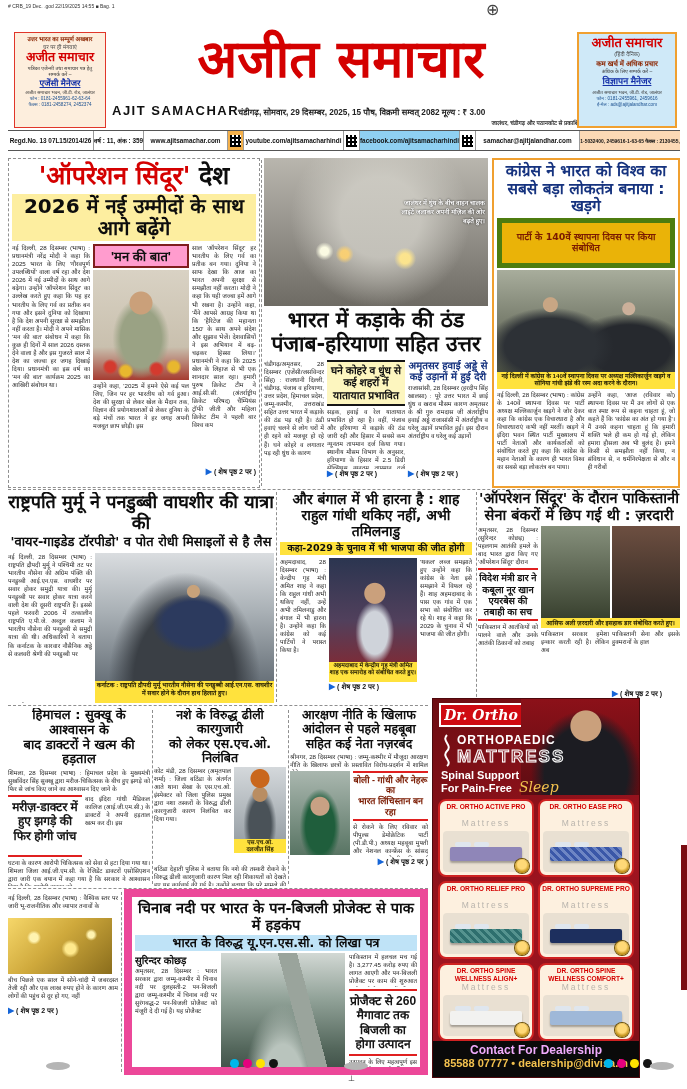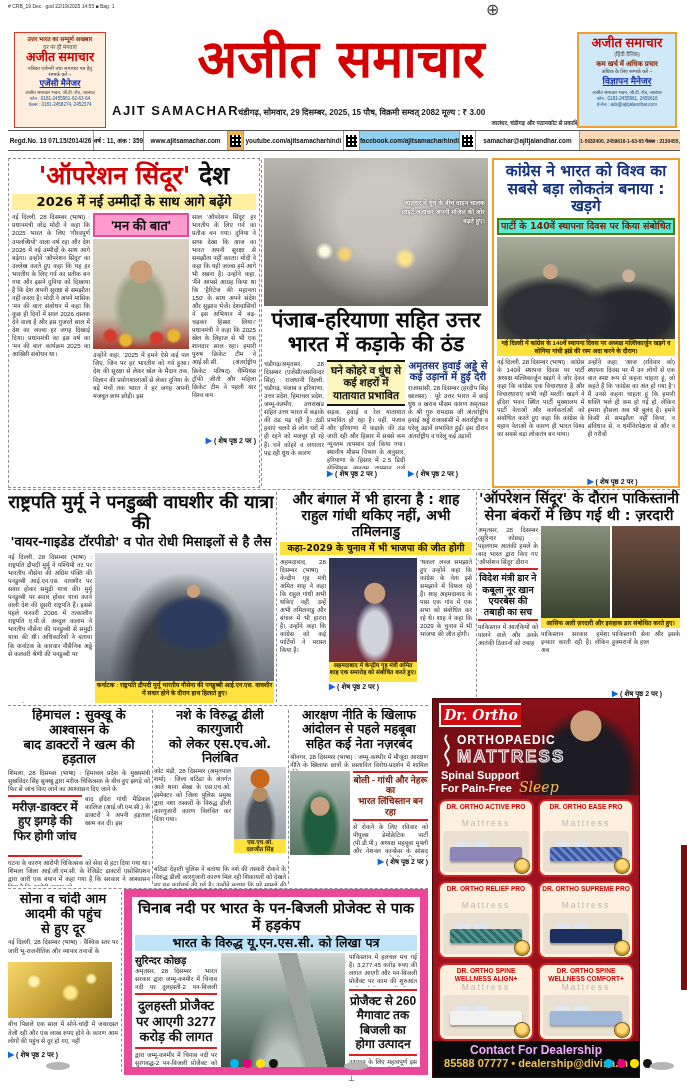--- a/index.html
+++ b/index.html
@@ -131,61 +131,61 @@
         <div class="qr" style="width:12px;height:12px;"></div>
       </div>
     <div class="cell" style="width:104px;">samachar@ajitjalandhar.com</div>
     <div class="cell" style="flex:1;background:#fbd9b5;font-size:4.9px;border-right:none;">फोन : 0181-5032400, 2459616-1-63-65 फैक्स : 2130455, 5011025</div>
   </div>
 
   <div class="story abs" style="left:8px;top:158px;width:252px;height:330px;border:1px dashed #8f8f8f;box-sizing:border-box;padding:3px;">
     <div class="hd" style="font-size:25px;">
       <span style="color:#d40000;">'ऑपरेशन सिंदूर'</span><span> देश</span>
     </div>
-    <div class="hd" style="font-size:13px;background:#fdeea0;margin-top:3px;padding:1px 0;">2026 में नई उम्मीदों के साथ आगे बढ़ेंगे</div>
+    <div class="hd" style="font-size:20px;background:#fdeea0;margin-top:3px;padding:1px 0;">2026 में नई उम्मीदों के साथ आगे बढ़ेंगे</div>
     <div style="display:flex;gap:3px;margin-top:3px;height:232px;overflow:hidden;">
       <div class="bt" style="width:78px;flex:none;">नई दिल्ली, 28 दिसम्बर (भाषा) : प्रधानमंत्री नरेंद्र मोदी ने कहा कि 2025 भारत के लिए 'गौरवपूर्ण उपलब्धियों' वाला वर्ष रहा और देश 2026 में नई उम्मीदों के साथ आगे बढ़ेगा। उन्होंने 'ऑपरेशन सिंदूर' का उल्लेख करते हुए कहा कि यह हर भारतीय के लिए गर्व का प्रतीक बन गया और इसने दुनिया को दिखाया है कि देश अपनी सुरक्षा से समझौता नहीं करता है। मोदी ने अपने मासिक 'मन की बात' संबोधन में कहा कि कुछ ही दिनों में साल 2026 दस्तक देने वाला है और इस गुजरते साल में देश का जज्बा हर जगह दिखाई दिया। प्रधानमंत्री का इस वर्ष का 'मन की बात' कार्यक्रम 2025 का आखिरी संबोधन था।</div>
       <div style="width:96px;flex:none;display:flex;flex-direction:column;">
-        <div style="border:2px solid #ec4899;background:#ff9cce;font-weight:bold;font-size:13px;text-align:center;padding:1px 0;">'मन की बात'</div>
+        <div style="border:2px solid #7f1d1d;background:#ff9cce;font-weight:bold;font-size:13px;text-align:center;padding:1px 0;">'मन की बात'</div>
         <div class="ph ph-modi" style="width:96px;height:110px;margin-top:2px;"></div>
         <div class="bt" style="flex:1;margin-top:2px;">उन्होंने कहा, '2025 में हमने ऐसे कई पल जिए, जिन पर हर भारतीय को गर्व हुआ। देश की सुरक्षा से लेकर खेल के मैदान तक, विज्ञान की प्रयोगशालाओं से लेकर दुनिया के बड़े मंचों तक भारत ने हर जगह अपनी मजबूत छाप छोड़ी। इस</div>
       </div>
       <div style="flex:1;display:flex;flex-direction:column;">
         <div class="bt" style="flex:1;">साल 'ऑपरेशन सिंदूर' हर भारतीय के लिए गर्व का प्रतीक बन गया। दुनिया ने साफ देखा कि आज का भारत अपनी सुरक्षा से समझौता नहीं करता। मोदी ने कहा कि यही जज्बा हमें आगे भी रखना है। उन्होंने कहा, 'मैंने आपसे आग्रह किया था कि 'हैरिटेज की महानता 150' के साथ अपने संदेश और सुझाव भेजें। देशवासियों ने इस अभियान में बढ़-चढ़कर हिस्सा लिया।' प्रधानमंत्री ने कहा कि 2025 खेल के लिहाज से भी एक शानदार साल रहा। हमारी पुरुष क्रिकेट टीम ने आई.सी.सी. (अंतर्राष्ट्रीय क्रिकेट परिषद) चैम्पियंस ट्रॉफी जीती और महिला क्रिकेट टीम ने पहली बार विश्व कप</div>
         <div class="cont" style="text-align:right;"><span class="arr">▶</span> <span>( शेष पृष्ठ 2 पर )</span></div>
       </div>
     </div>
   </div>
 
   <div class="story abs" style="left:264px;top:158px;width:224px;height:330px;">
     <div class="ph ph-fog" style="width:224px;height:148px;">
       <div class="abs" style="right:3px;top:40px;width:86px;font-size:6.4px;font-weight:bold;color:#fff;text-align:right;text-shadow:0 0 2px #000;">जालंधर में धुंध के बीच वाहन चालक लाइटें जलाकर अपनी मंज़िल की ओर बढ़ते हुए।</div>
     </div>
     <div class="hd" style="font-size:21px;margin-top:3px;">
+      <div>भारत में कड़ाके की ठंड</div>
       <div>पंजाब-हरियाणा सहित उत्तर</div>
-      <div>भारत में कड़ाके की ठंड</div>
     </div>
     <div style="display:flex;gap:3px;margin-top:3px;height:118px;overflow:hidden;">
       <div class="bt" style="width:60px;flex:none;">चंडीगढ़/अमृतसर, 28 दिसम्बर (एजेंसी/जसविन्दर सिंह) : राजधानी दिल्ली, चंडीगढ़, पंजाब व हरियाणा, उत्तर प्रदेश, हिमाचल प्रदेश, जम्मू-कश्मीर, उत्तराखंड सहित उत्तर भारत में कड़ाके की ठंड पड़ रही है। ठंडी हवाएं चलने से लोग घरों में ही रहने को मजबूर हो रहे हैं। घने कोहरे व लगातार पड़ रही धुंध के कारण</div>
       <div style="width:78px;flex:none;display:flex;flex-direction:column;">
         <div class="inset-blk" style="font-size:10.5px;padding:2px 1px;">घने कोहरे व धुंध से कई शहरों में यातायात प्रभावित</div>
         <div class="bt" style="flex:1;margin-top:2px;">सड़क, हवाई व रेल यातायात प्रभावित हो रहा है। वहीं, पंजाब और हरियाणा में कड़ाके की ठंड जारी रही और हिसार में सबसे कम न्यूनतम तापमान दर्ज किया गया। स्थानीय मौसम विभाग के अनुसार, हरियाणा के हिसार में 2.5 डिग्री सेल्सियस न्यूनतम तापमान दर्ज किया गया।</div>
         <div class="cont"><span class="arr">▶</span> <span>( शेष पृष्ठ 2 पर )</span></div>
       </div>
       <div style="flex:1;display:flex;flex-direction:column;">
         <div class="hd" style="font-size:10px;color:#16337f;">अमृतसर हवाई अड्डे से कई उड़ानों में हुई देरी</div>
         <div class="bt" style="flex:1;margin-top:1px;">राजासांसी, 28 दिसम्बर (हरदीप सिंह खालसा) : पूरे उत्तर भारत में छाई धुंध व खराब मौसम कारण अमृतसर के श्री गुरु रामदास जी अंतर्राष्ट्रीय हवाई अड्डे राजासांसी में अंतर्राष्ट्रीय व घरेलू उड़ानें प्रभावित हुईं। इस दौरान अंतर्राष्ट्रीय व घरेलू कई उड़ानों</div>
         <div class="cont"><span class="arr">▶</span> <span>( शेष पृष्ठ 2 पर )</span></div>
       </div>
     </div>
   </div>
 
   <div class="story abs" style="left:492px;top:158px;width:188px;height:330px;border:2px solid #f0a030;box-sizing:border-box;padding:3px;">
     <div class="hd" style="font-size:15.5px;color:#16337f;">कांग्रेस ने भारत को विश्व का सबसे बड़ा लोकतंत्र बनाया : खड़गे</div>
-    <div class="hd" style="font-size:9.5px;background:#5eead4;color:#7a1a00;margin-top:2px;padding:1px 0;border:2px solid #4d7c0f;">पार्टी के 140वें स्थापना दिवस पर किया संबोधित</div>
+    <div class="hd" style="font-size:9.5px;background:#eab308;color:#7a1a00;margin-top:2px;padding:9px 0;border:5px solid #4d7c0f;">पार्टी के 140वें स्थापना दिवस पर किया संबोधित</div>
     <div class="ph ph-congress" style="width:100%;height:102px;margin-top:2px;"></div>
     <div class="cap" style="font-size:6.2px;height:17px;line-height:1.25;">नई दिल्ली में कांग्रेस के 140वें स्थापना दिवस पर अध्यक्ष मल्लिकार्जुन खड़गे व सोनिया गांधी झंडे की रस्म अदा करने के दौरान।</div>
     <div style="display:flex;gap:3px;margin-top:2px;height:128px;overflow:hidden;">
       <div class="bt" style="flex:1;">नई दिल्ली, 28 दिसम्बर (भाषा) : कांग्रेस के 140वें स्थापना दिवस पर पार्टी अध्यक्ष मल्लिकार्जुन खड़गे ने जोर देकर कहा कि कांग्रेस एक विचारधारा है और विचारधाराएं कभी नहीं मरतीं। खड़गे ने इंदिरा भवन स्थित पार्टी मुख्यालय में पार्टी नेताओं और कार्यकर्ताओं को संबोधित करते हुए कहा कि कांग्रेस के महान नेताओं के कारण ही भारत विश्व का सबसे बड़ा लोकतंत्र बन पाया।</div>
       <div style="flex:1;display:flex;flex-direction:column;">
         <div class="bt" style="flex:1;">उन्होंने कहा, 'आज (रविवार को) स्थापना दिवस पर मैं उन लोगों से एक बात स्पष्ट रूप से कहना चाहता हूं, जो कहते हैं कि 'कांग्रेस का अंत हो गया है'। मैं उनसे कहना चाहता हूं कि हमारी शक्ति भले ही कम हो गई हो, लेकिन हमारा हौसला अब भी बुलंद है। हमने किसी से समझौता नहीं किया, न संविधान से, न धर्मनिरपेक्षता से और न ही गरीबों</div>
         <div class="cont"><span class="arr">▶</span> <span>( शेष पृष्ठ 2 पर )</span></div>
       </div>
     </div>
   </div>
@@ -303,39 +303,33 @@
       </div>
     </div>
     <div class="cont" style="text-align:right;"><span class="arr">▶</span> <span>( शेष पृष्ठ 2 पर )</span></div>
   </div>
 
   <div class="vdash abs" style="left:152px;top:710px;height:174px;"></div>
   <div class="vdash abs" style="left:288px;top:710px;height:174px;"></div>
   <div class="hdash abs" style="left:8px;top:888px;width:420px;"></div>
 
   <div class="story abs" style="left:8px;top:892px;width:110px;height:182px;">
-    <div class="hd" style="font-size:13px;">
-      <div>सोना व चांदी आम</div>
-      <div>आदमी की पहुंच</div>
-      <div>से हुए दूर</div>
-    </div>
     <div class="bt" style="margin-top:2px;height:24px;">नई दिल्ली, 28 दिसम्बर (भाषा) : वैश्विक स्तर पर जारी भू-राजनीतिक और व्यापार तनावों के</div>
     <div class="ph ph-gold" style="width:104px;height:56px;"></div>
     <div class="bt" style="margin-top:2px;height:30px;">बीच पिछले एक साल में सोने-चांदी में जबरदस्त तेजी रही और एक लाख रुपए होने के कारण आम लोगों की पहुंच से दूर हो गए, नहीं</div>
     <div class="cont"><span class="arr">▶</span> <span>( शेष पृष्ठ 2 पर )</span></div>
   </div>
 
   <div class="story abs" style="left:124px;top:889px;width:304px;height:186px;border:8px solid #ec4899;box-sizing:border-box;padding:3px;">
     <div class="hd" style="font-size:14.5px;">चिनाब नदी पर भारत के पन-बिजली प्रोजेक्ट से पाक में हड़कंप</div>
     <div class="hd" style="font-size:12.5px;background:#bfe3f7;margin-top:2px;padding:1px 0;">भारत के विरुद्ध यू.एन.एस.सी. को लिखा पत्र</div>
     <div style="display:flex;gap:4px;margin-top:2px;height:138px;overflow:hidden;">
       <div style="width:82px;flex:none;display:flex;flex-direction:column;">
         <div style="font-size:10px;font-weight:bold;">सुरिन्दर कोछड़</div>
         <div class="bt" style="height:24px;">अमृतसर, 28 दिसम्बर : भारत सरकार द्वारा जम्मू-कश्मीर में चिनाब नदी पर दुलहस्ती-2 पन-बिजली प्रोजैक्ट को मंजूरी देने के फैसले से</div>
-        <div class="inset-red" style="font-size:13px;padding:3px 0;margin:2px 0;">दुलहस्ती प्रोजैक्ट पर आएगी 3277 करोड़ की लागत</div>
         <div class="bt" style="flex:1;">द्वारा जम्मू-कश्मीर में चिनाब नदी पर सुरंगबद्ध-2 पन-बिजली प्रोजैक्ट को मंजूरी दे दी गई है। यह प्रोजैक्ट</div>
       </div>
       <div class="ph ph-dam" style="width:124px;height:136px;flex:none;"></div>
       <div style="flex:1;display:flex;flex-direction:column;">
         <div class="bt" style="height:34px;">पाकिस्तान में हलचल मच गई है। 3,277.45 करोड़ रुपए की लागत आएगी और पन-बिजली प्रोजैक्ट पर काम की शुरुआत आने वर्ष के शुरू में की जा सकती है।</div>
         <div class="inset-red" style="font-size:12px;padding:3px 0;margin:2px 0;">प्रोजैक्ट से 260 मैगावाट तक बिजली का होगा उत्पादन</div>
         <div class="bt" style="flex:1;">उत्पादन के लिए महत्वपूर्ण इस फैसले को पाक के लिए एक सख्त</div>
 
       </div>
     </div>

